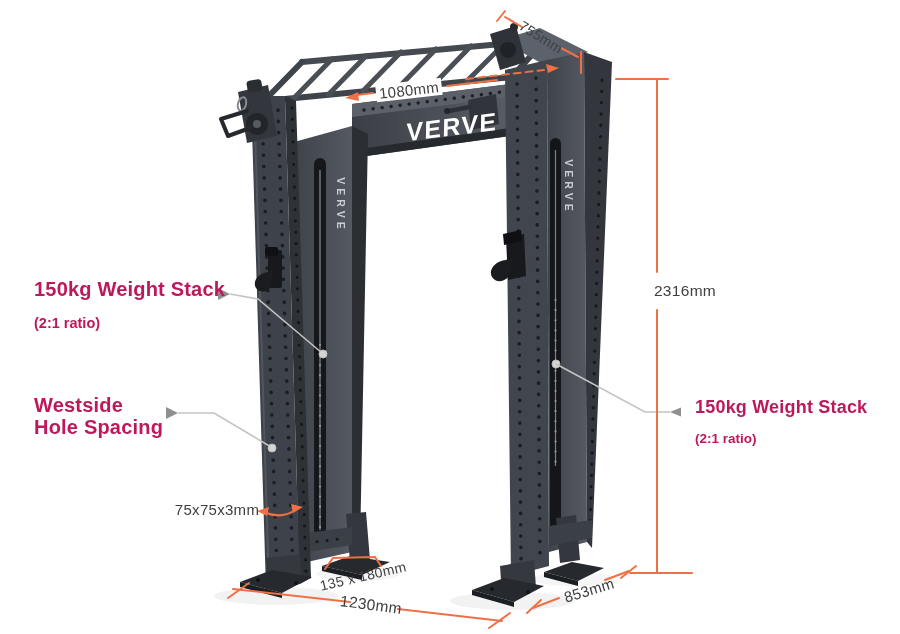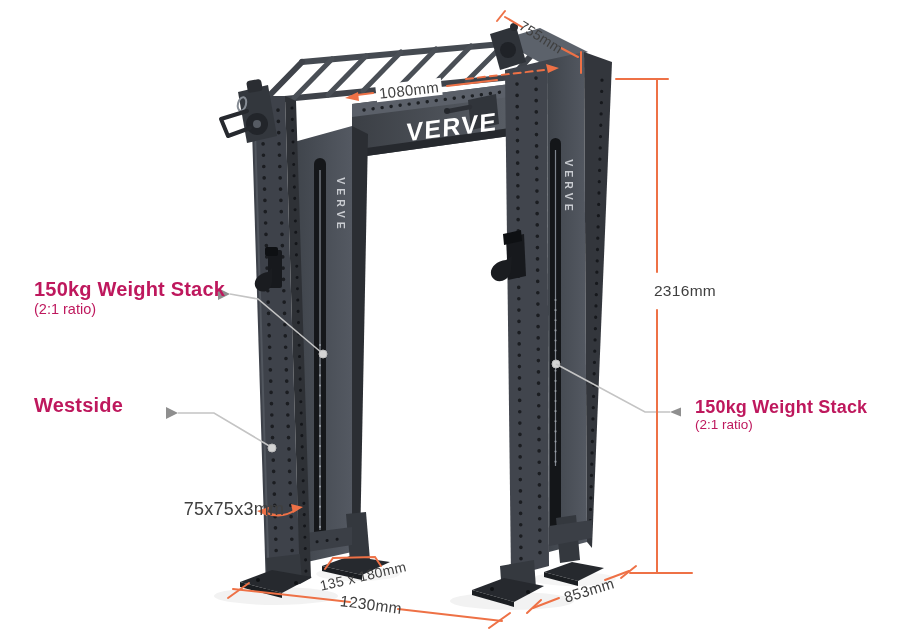--- a/index.html
+++ b/index.html
@@ -7,21 +7,21 @@
     position:relative;width:900px;height:634px;background:#ffffff;overflow:hidden;
     font-family:"Liberation Sans","DejaVu Sans",sans-serif;
   }
   .stage svg{position:absolute;left:0;top:0;}
   .dim{
     position:absolute;color:#3f3f3f;font-size:15px;letter-spacing:.3px;
     transform-origin:center center;white-space:nowrap;
   }
   .callout{position:absolute;color:#be185d;}
   .callout-title{font-size:20px;font-weight:700;letter-spacing:.2px;line-height:21.5px;}
-  .callout-sub{font-size:14.5px;font-weight:400;margin-top:0;}
+  .callout-sub{font-size:14.5px;font-weight:700;margin-top:14px;}
   .callout-title.sm{font-size:18px;line-height:20px;}
   .callout-sub.sm{font-size:13.5px;}
   .beam-logo{
     position:absolute;color:#ffffff;font-size:25px;font-weight:800;letter-spacing:1.5px;
     transform-origin:center center;
   }
   .shroud-logo{
     position:absolute;color:#c9ccd1;font-size:10.5px;font-weight:700;letter-spacing:4px;
     transform-origin:center center;
   }
@@ -193,28 +193,29 @@
     <polygon points="303,507 291,504 293,513" fill="#EE7146" stroke="none"></polygon>
   </g>
 </svg>
 
 <div class="dim" style="left:409px;top:90px;transform:translate(-50%,-50%) rotate(-6.5deg);background:#fff;padding:0 3px;">1080mm</div>
 <div class="dim" style="left:541px;top:37px;font-size:14px;transform:translate(-50%,-50%) rotate(32deg);">755mm</div>
 <div class="dim" style="left:685px;top:291px;font-size:15.5px;transform:translate(-50%,-50%);">2316mm</div>
 <div class="dim" style="left:589px;top:590px;font-size:15px;transform:translate(-50%,-50%) rotate(-17deg);">853mm</div>
 <div class="dim" style="left:371px;top:605px;font-size:15.5px;transform:translate(-50%,-50%) rotate(7.5deg);">1230mm</div>
 <div class="dim" style="left:363px;top:576px;font-size:14px;transform:translate(-50%,-50%) rotate(-13deg);">135 x 180mm</div>
-<div class="dim" style="left:217px;top:509px;font-size:18px;transform:translate(-50%,-50%);margin-left:17px;">75x75x3mm</div>
+<div class="dim" style="left:217px;top:509px;font-size:15px;transform:translate(-50%,-50%);">75x75x3mm</div>
 
 <div class="callout" style="left:34px;top:279px;">
   <div class="callout-title">150kg Weight Stack</div>
   <div class="callout-sub">(2:1 ratio)</div>
 </div>
 <div class="callout" style="left:34px;top:395px;">
   <div class="callout-title">Westside</div>
+  <div class="callout-title">Hole Spacing</div>
 </div>
 <div class="callout" style="left:695px;top:397px;">
   <div class="callout-title sm">150kg Weight Stack</div>
   <div class="callout-sub sm">(2:1 ratio)</div>
 </div>
 
 <div class="beam-logo" style="left:452px;top:127px;transform:translate(-50%,-50%) rotate(-7deg) skewX(-8deg);">VERVE</div>
 <div class="shroud-logo" style="left:341px;top:205px;transform:translate(-50%,-50%) rotate(90deg);">VERVE</div>
 <div class="shroud-logo" style="left:569px;top:187px;transform:translate(-50%,-50%) rotate(90deg);">VERVE</div>
 

